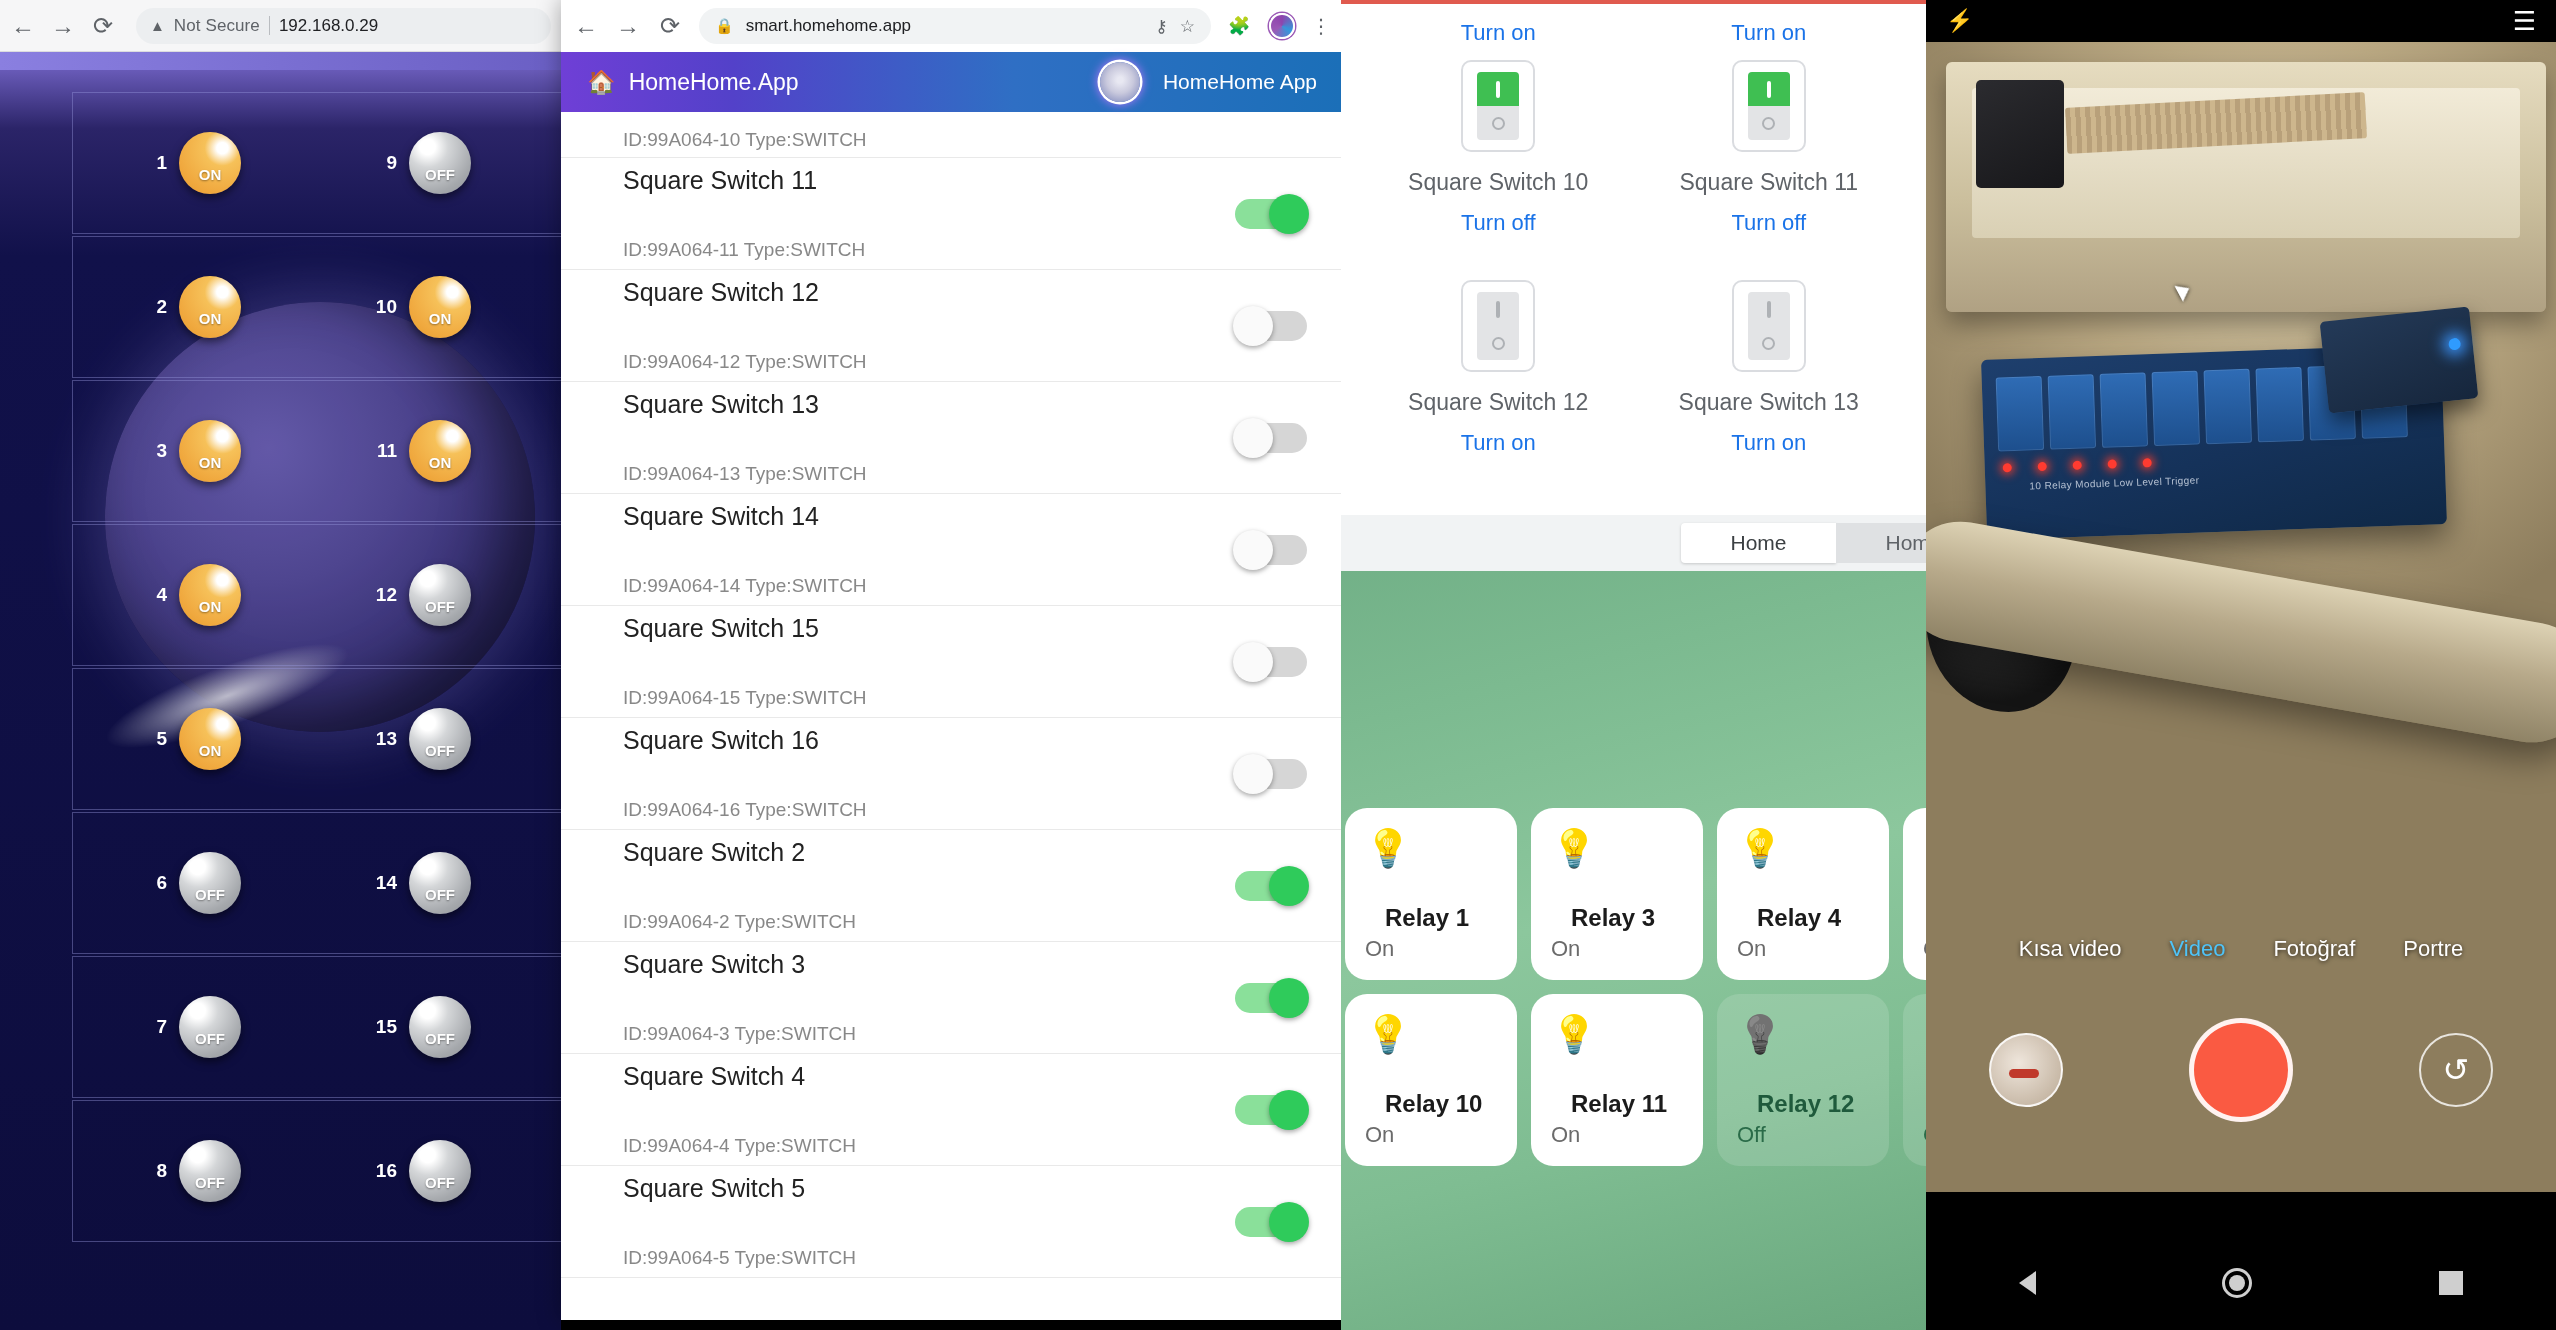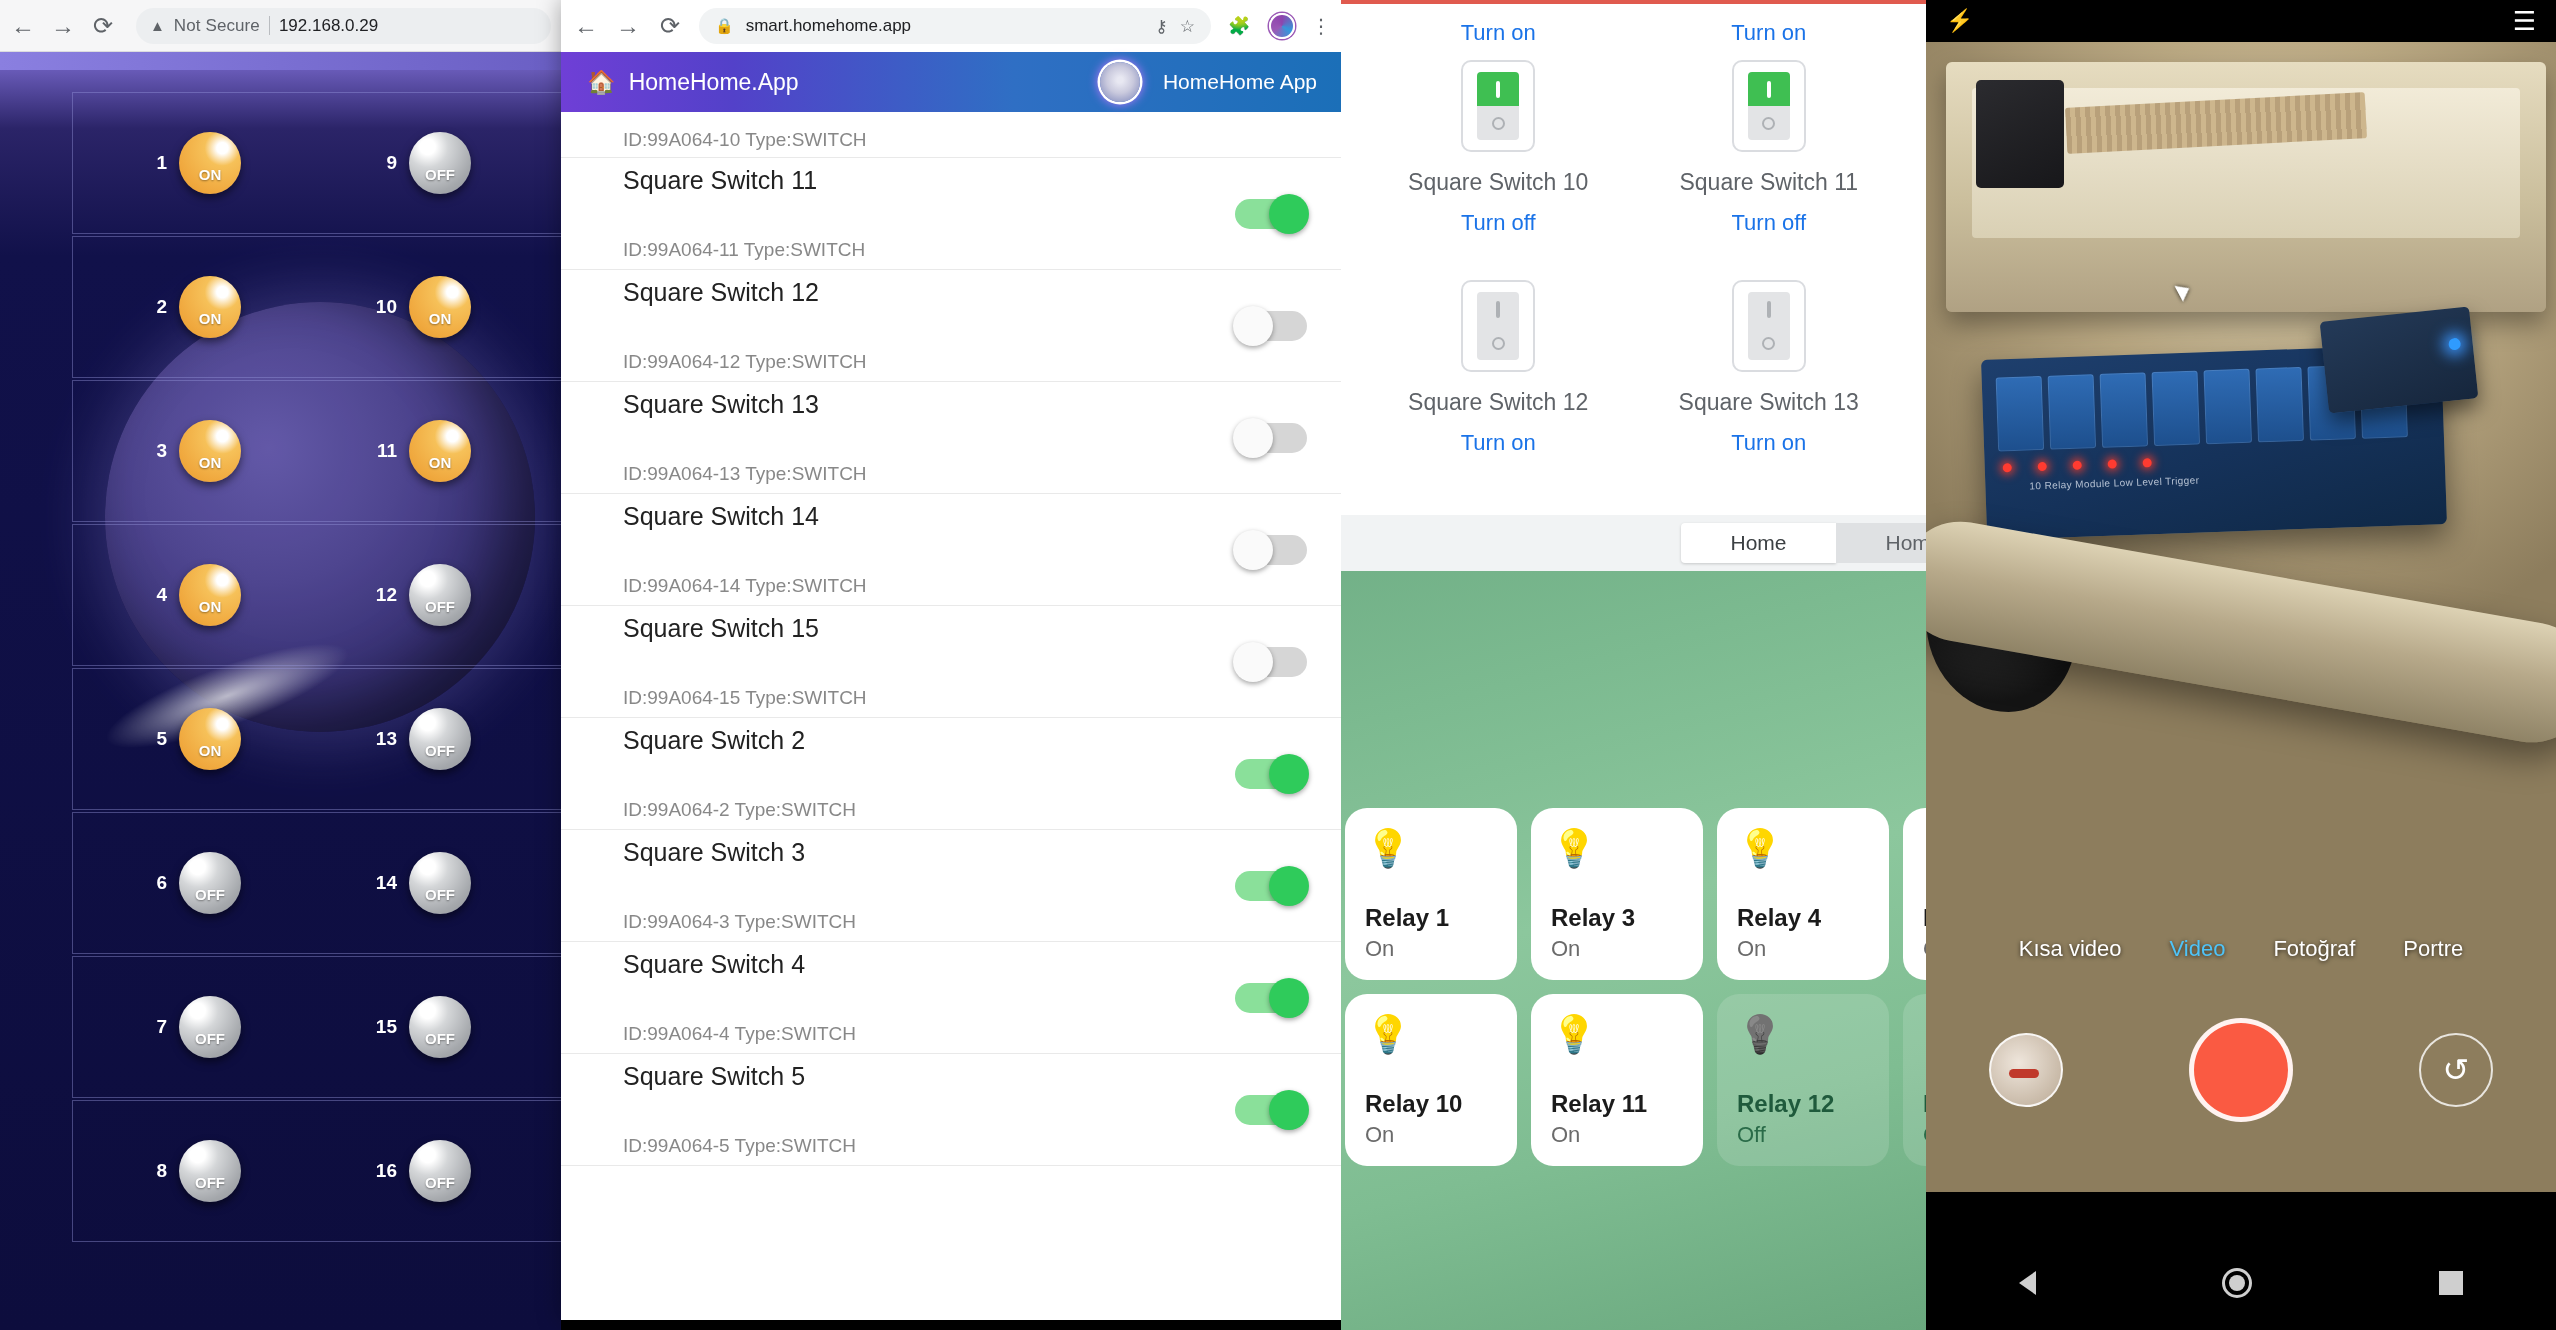--- a/index.html
+++ b/index.html
@@ -140,21 +140,21 @@
   #win3 .homebg {
     position:absolute; left:0; top:515px; width:585px; height:815px;
     background: linear-gradient(165deg, #6fae85 0%, #7cba90 22%, #8cc79d 48%, #7fbd92 72%, #6aa87e 100%);
   }
   #win3 .relaygrid { position:absolute; left:0; top:808px; width:585px;
       display:grid; grid-template-columns: repeat(4, 172px); gap:14px; padding-left:4px; }
   #win3 .relay { height:172px; border-radius:22px; padding:22px 20px 18px; display:flex; flex-direction:column; justify-content:space-between;
       background:#fff; }
   #win3 .relay.off { background: rgba(255,255,255,.14); }
   #win3 .bulb { font-size:37px; line-height:1; }
-  #win3 .rname { font-size:24px; font-weight:bold; color:#1b1b1b; }
+  #win3 .rname { font-size:24px; font-weight:bold; color:#1b1b1b;margin-left:20px; }
   #win3 .rstate{ font-size:22px; color:#6b6b6b; margin-top:4px; }
   #win3 .relay.off .rname { color:#1f5a3c; }
   #win3 .relay.off .rstate{ color:#2a6b48; }
 
   
   #win4 { position:absolute; left:1926px; top:0; width:630px; height:1330px; background:#000; overflow:hidden; }
   #win4 .statusbar { height:42px; background:#000; display:flex; align-items:center; justify-content:space-between; padding:0 20px; color:#fff; }
   #win4 .flash { font-size:22px; }
   #win4 .hamb { font-size:26px; }
   #win4 .viewport { position:absolute; left:0; top:42px; width:630px; height:1150px;
@@ -394,20 +394,30 @@
             <span class="sw-name">Square Switch 15</span>
             <span class="sw-id">ID:99A064-15 Type:SWITCH</span>
           </div>
           <div class="toggle off">
             <span class="track"></span>
             <span class="thumb"></span>
           </div>
         </div>
         <div class="item">
           <div class="txt">
+            <span class="sw-name">Square Switch 16</span>
+            <span class="sw-id">ID:99A064-16 Type:SWITCH</span>
+          </div>
+          <div class="toggle off">
+            <span class="track"></span>
+            <span class="thumb"></span>
+          </div>
+        </div>
+        <div class="item">
+          <div class="txt">
             <span class="sw-name">Square Switch 2</span>
             <span class="sw-id">ID:99A064-2 Type:SWITCH</span>
           </div>
           <div class="toggle on">
             <span class="track"></span>
             <span class="thumb"></span>
           </div>
         </div>
         <div class="item">
           <div class="txt">

